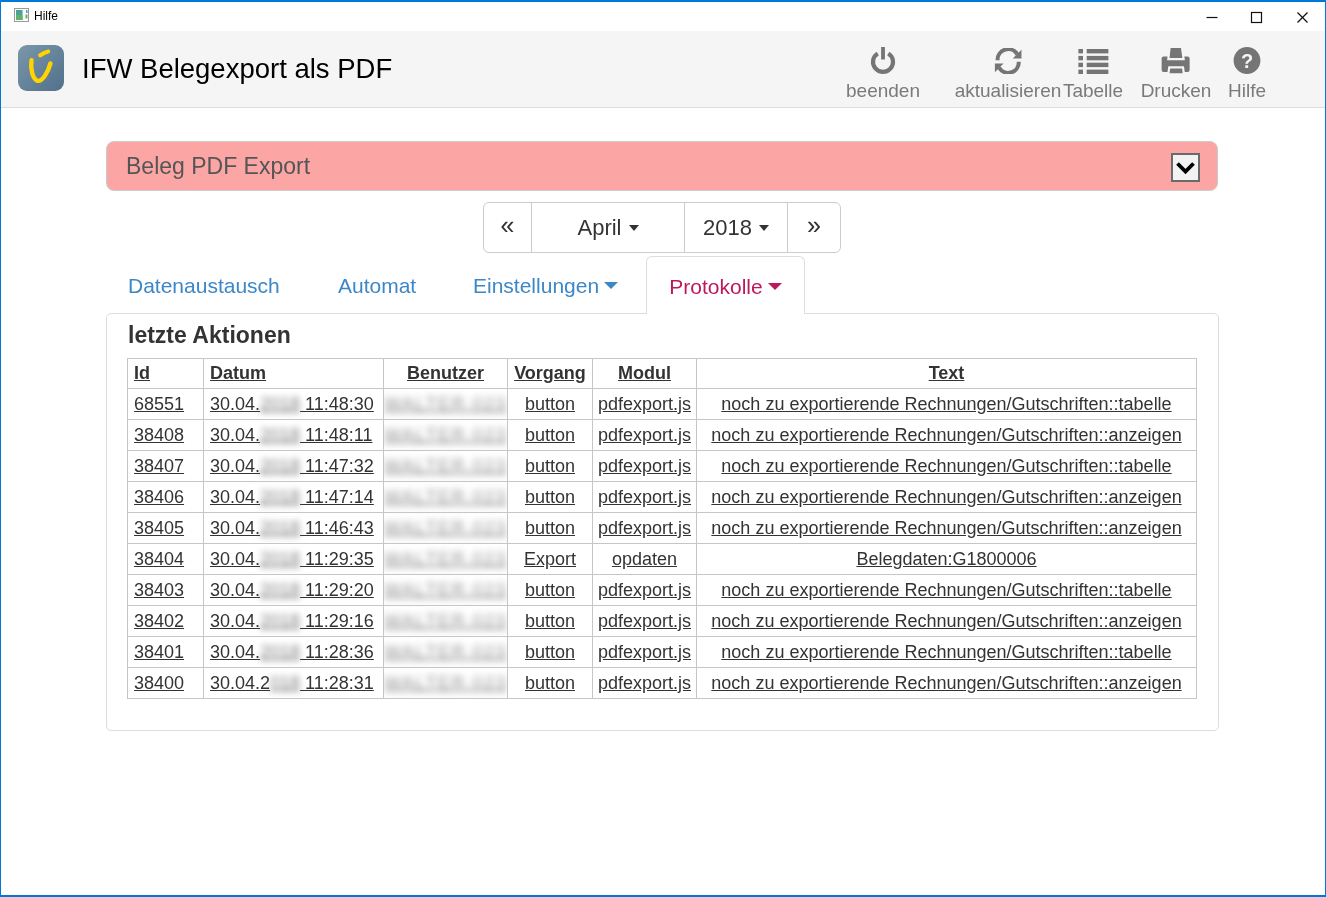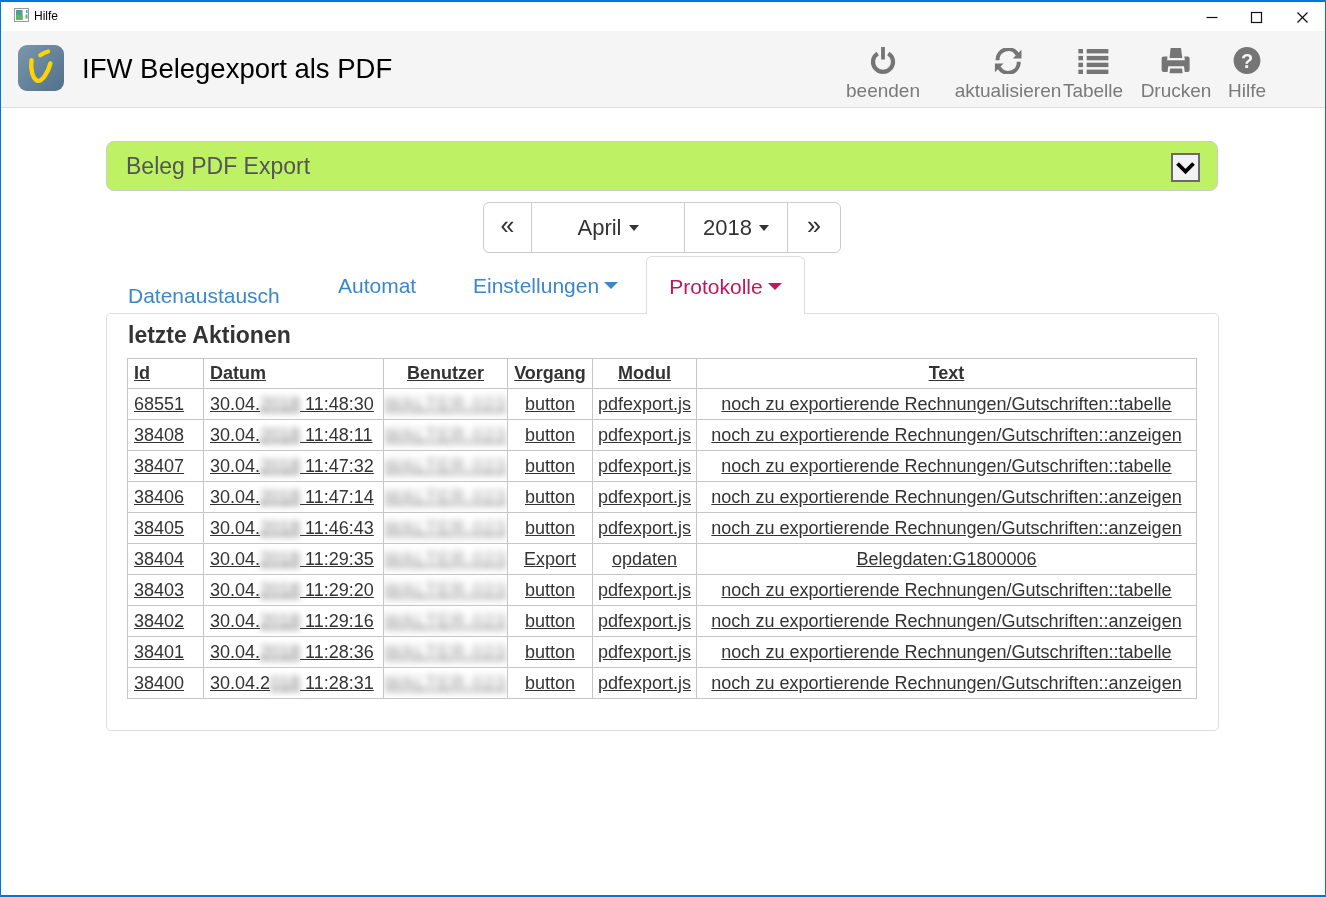--- a/index.html
+++ b/index.html
@@ -113,41 +113,41 @@
 <div class="icg" style="left:1247px;">
   <div class="ic">
       <svg width="28" height="27" viewBox="0 0 28 27">
     <circle cx="14" cy="13.5" r="13.4" fill="#757575"></circle>
     <text x="14" y="20.5" text-anchor="middle" font-size="20" font-weight="bold" fill="#f5f5f5" font-family="Liberation Sans, sans-serif">?</text>
   </svg>
     </div>
   <span class="lbl">Hilfe</span>
 </div>
 
-<div class="abs" style="left:106px;top:141px;width:1112px;height:50px;border:1px solid #ccc;border-radius:8px;background:#bef264;">
+<div class="abs" style="left:106px;top:141px;width:1112px;height:50px;border:1px solid #ccc;border-radius:8px;background:#fca5a5;">
   <div class="abs" style="left:19px;top:0;height:48px;line-height:48px;font-size:23px;color:#555;">Beleg PDF Export</div>
   <div class="abs" style="left:1064px;top:11px;width:29px;height:29px;border:2px solid #6a6a6a;background:#f2f2f2;">
     <svg width="25" height="25" viewBox="0 0 25 25">
         <path d="M4.5 8.5 L12.5 16.5 L20.5 8.5" stroke="#000" stroke-width="3.8" fill="none"></path>
       </svg>
   </div>
 </div>
 
 <div class="abs" style="left:483px;top:202px;display:flex;">
   <div class="pgbtn" style="width:49px;margin-left:0;border-radius:6px 0 0 6px;">
       <span style="font-size:25px;line-height:25px;position:relative;top:-2px;">«</span>
     </div>
   <div class="pgbtn" style="width:154px;">April<span class="caret" style="margin-left:7px;border-left-width:5.5px;border-right-width:5.5px;border-top-width:6.5px;"></span></div>
   <div class="pgbtn" style="width:104px;">2018<span class="caret" style="margin-left:7px;border-left-width:5.5px;border-right-width:5.5px;border-top-width:6.5px;"></span></div>
   <div class="pgbtn" style="width:54px;border-radius:0 6px 6px 0;">
       <span style="font-size:25px;line-height:25px;position:relative;top:-2px;">»</span>
     </div>
 </div>
 
-<div class="abs" style="left:128px;top:275px;font-size:21px;line-height:21px;color:#3c87c8;margin-top:10px;">Datenaustausch</div>
+<div class="abs" style="left:128px;top:275px;font-size:21px;line-height:21px;color:#3c87c8;">Datenaustausch</div>
 <div class="abs" style="left:338px;top:275px;font-size:21px;line-height:21px;color:#3c87c8;">Automat</div>
 <div class="abs" style="left:473px;top:275px;font-size:21px;line-height:21px;color:#3c87c8;">Einstellungen<span class="caret" style="margin-left:5px;border-top-width:7px;border-left-width:7px;border-right-width:7px;margin-bottom:3px;"></span></div>
 <div class="abs" style="left:646px;top:256px;width:159px;height:58px;background:#fff;border:1px solid #ddd;border-bottom:none;border-radius:6px 6px 0 0;z-index:3;text-align:center;">
   <span style="font-size:21px;line-height:60px;color:#be185d;">Protokolle<span class="caret" style="margin-left:5px;border-top-width:7px;border-left-width:7px;border-right-width:7px;margin-bottom:3px;"></span></span>
 </div>
 
 <div class="abs" style="left:106px;top:313px;width:1113px;height:418px;border:1px solid #ddd;border-radius:5px;background:#fff;z-index:1;"></div>
 <div class="abs" style="left:128px;top:324px;font-size:23px;line-height:23px;font-weight:bold;color:#333;z-index:2;">letzte Aktionen</div>
 
 <table class="log abs" style="left:127px;top:358px;width:1069px;z-index:2;background:#fff;text-decoration:underline;">

